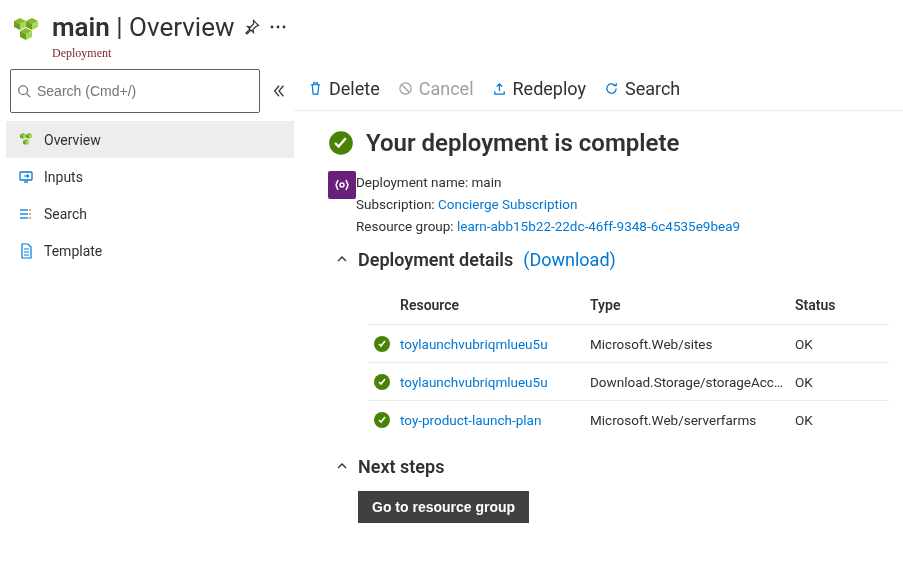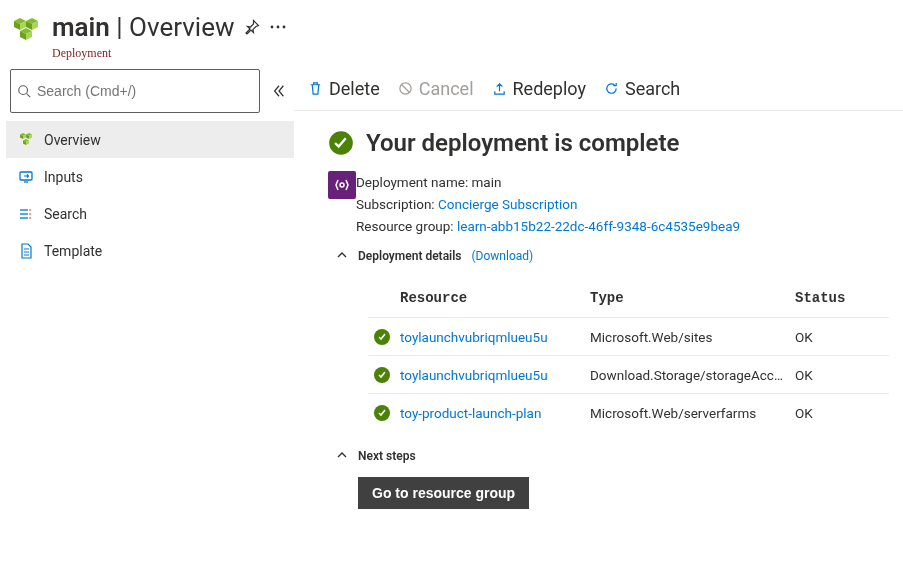--- a/index.html
+++ b/index.html
@@ -62,31 +62,31 @@
   .info-row { display:flex; margin-bottom:12px; }
   .dep-badge {
     width:28px;height:28px;background:#68217a;border-radius:2px;
     display:flex;align-items:center;justify-content:center;color:#fff;
     flex-shrink:0;
   }
   .kv { font-size:13.5px; line-height:22px; }
   .kv .label { color:#323130; }
   .link { color:#0078d4; cursor:pointer; }
   .section { margin-left:8px; margin-bottom:18px; }
-  .sec-head { display:flex; align-items:center; gap:10px; font-size:12px; font-weight:600; cursor:pointer; }
+  .sec-head { display:flex; align-items:center; gap:10px; font-size:18px; font-weight:600; cursor:pointer; }
   .sec-head .dl { font-weight:400; }
   .table { margin:16px 0 0 32px; }
   .thead, .trow {
     display:grid;
     grid-template-columns: 26px 190px 205px 70px;
     align-items:center;
     min-height:38px;
     padding:0 6px;
   }
-  .thead { font-weight:600; font-size:14px;font-family:Liberation Mono, monospace; }
+  .thead { font-weight:600; font-size:14px; }
   .trow { border-top:1px solid #edebe9; font-size:13.5px; }
   .trow .rtype { white-space:nowrap; overflow:hidden; text-overflow:ellipsis; padding-right:8px;}
   .ok-circle {
     width:16px;height:16px;border-radius:50%;background:#498205;
     display:flex;align-items:center;justify-content:center;color:#fff;
   }
   .next { margin-left:8px; }
   .primary-btn {
     margin:14px 0 0 22px;
     background:#404040;color:#fff;border:none;

